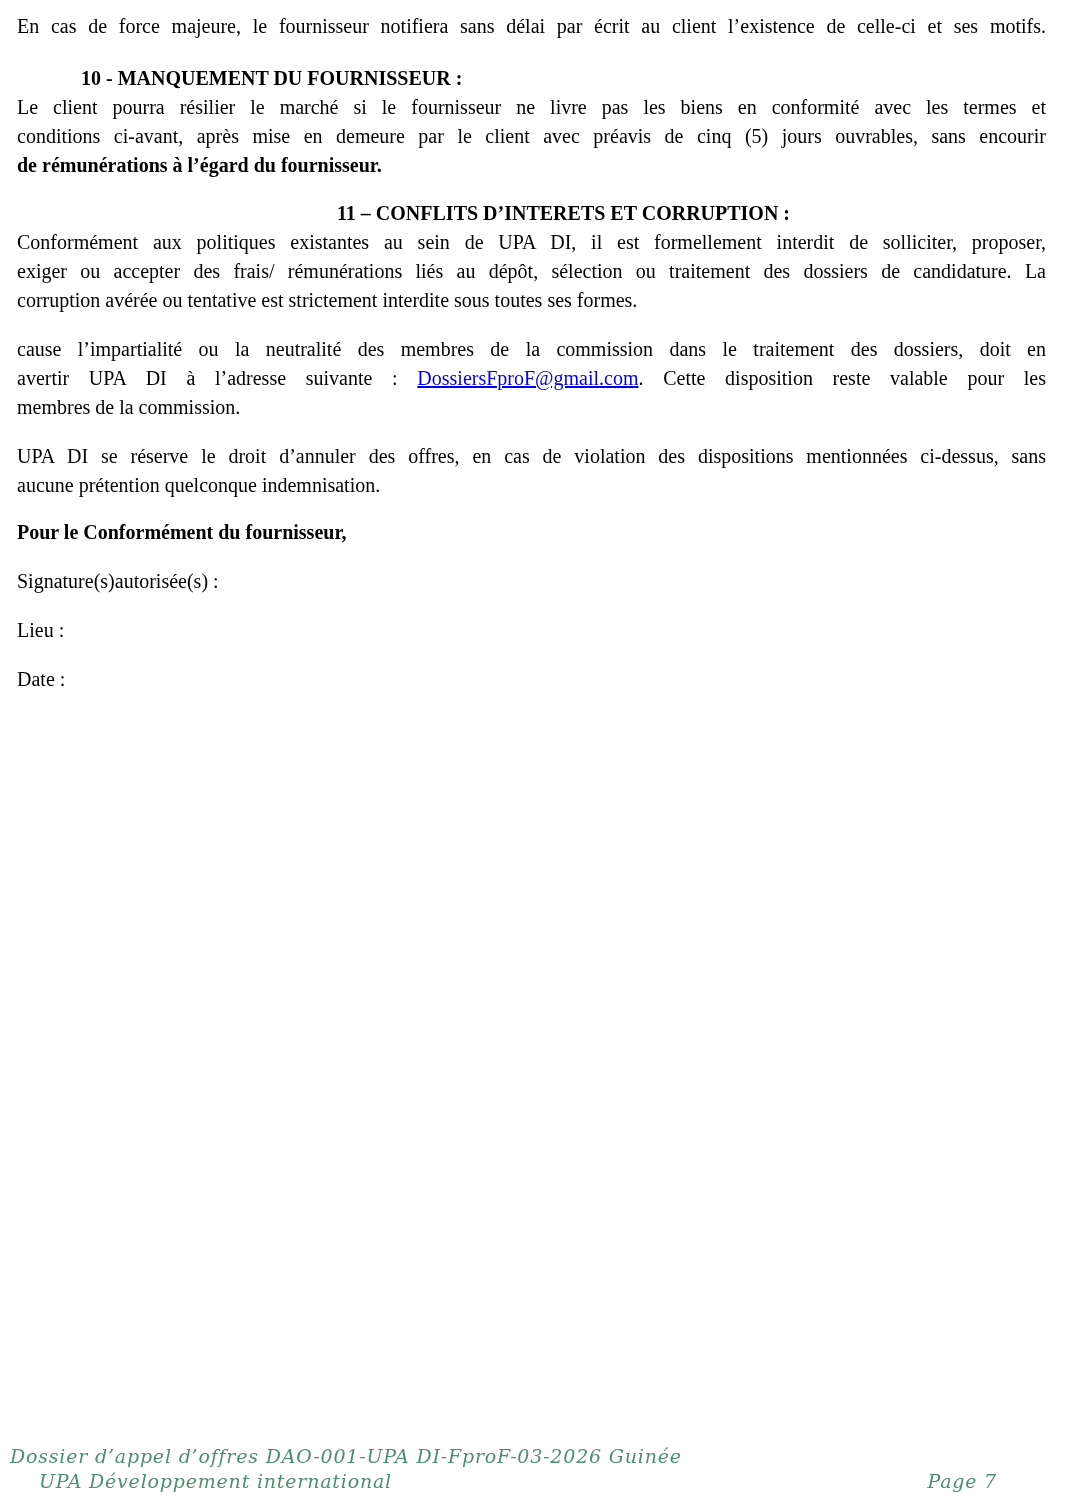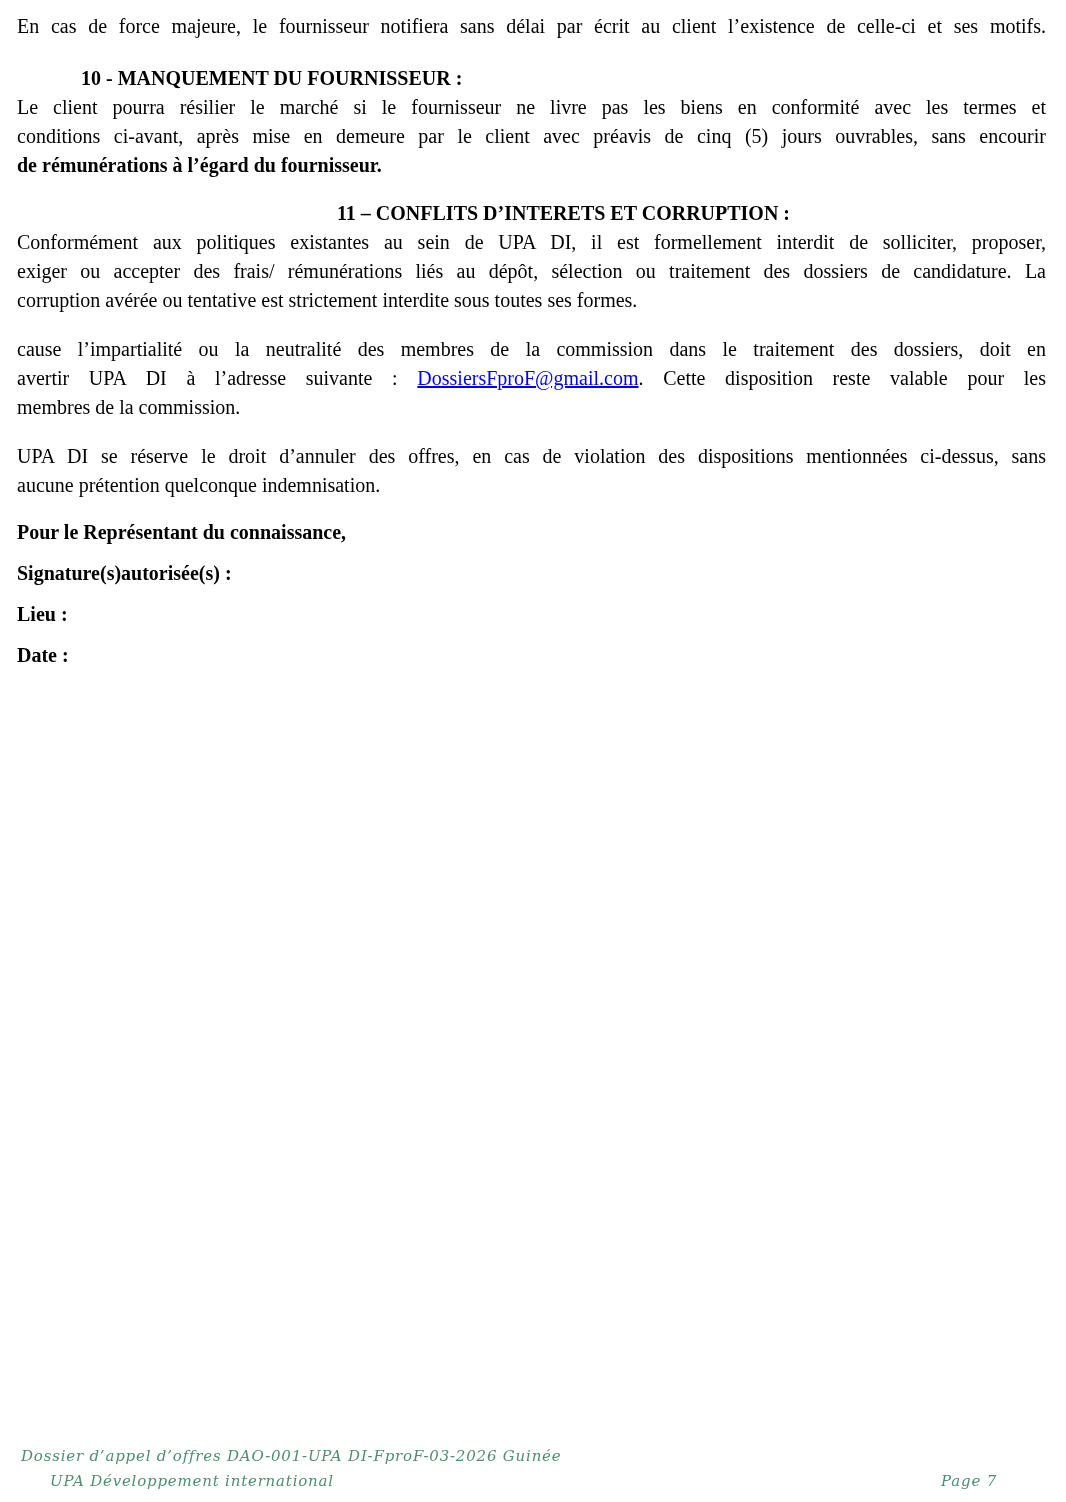--- a/index.html
+++ b/index.html
@@ -39,34 +39,34 @@
     font-weight: bold;
     text-indent: 64px;
     margin: 0;
   }
   .h-10 { margin-top: 23px; }
   .h-11 { margin-top: 19px; text-align: center; }
   .p-candidat { margin-top: 20px; }
   .p-reserve { margin-top: 20px; }
   .bold { font-weight: bold; }
   .sig-pour { margin-top: 18px; font-weight: bold; }
-  .sig-line { margin-top: 12px; font-weight: bold; }
+  .sig-line { margin-top: 20px; font-weight: normal; }
   a.email-link {
     color: var(--link-color, #0000EE);
     text-decoration: underline;
     cursor: pointer;
   }
   .footer {
     position: absolute;
-    left: 17px;
+    left: 6px;
     right: 16px;
     top: 1444px;
     font-family: "DejaVu Serif", serif;
     font-style: italic;
-    font-size: 15px;
+    font-size: 19px;
     line-height: 25px;
     letter-spacing: 0.8px;
     color: var(--footer-color, #4E8E70);
   }
   .footer-line1 { padding-left: 4px; }
   .footer-line2 { position: relative; margin-left: 33px; }
   .footer-page {
     position: absolute;
     right: 53px;
     top: 0;
@@ -104,21 +104,21 @@
       <div class="jline">cause l’impartialité ou la neutralité des membres de la commission dans le traitement des dossiers, doit en</div>
       <div class="jline"><span>avertir UPA DI à l’adresse suivante : </span><a class="email-link">DossiersFproF@gmail.com</a><span>. Cette disposition reste valable pour les</span></div>
       <div class="nline">membres de la commission.</div>
     </div>
 
     <div class="para p-reserve">
       <div class="jline">UPA DI se réserve le droit d’annuler des offres, en cas de violation des dispositions mentionnées ci-dessus, sans</div>
       <div class="nline">aucune prétention quelconque indemnisation.</div>
     </div>
 
-    <div class="sig-pour">Pour le Représentant du connaissance,</div>
+    <div class="sig-pour">Pour le Conformément du fournisseur,</div>
     <div class="sig-line">Signature(s)autorisée(s) :</div>
     <div class="sig-line">Lieu :</div>
     <div class="sig-line">Date :</div>
 
   </div>
 
   <div class="footer">
     <div class="footer-line1">Dossier d’appel d’offres DAO-001-UPA DI-FproF-03-2026 Guinée</div>
     <div class="footer-line2">
       <span>UPA Développement international</span>

